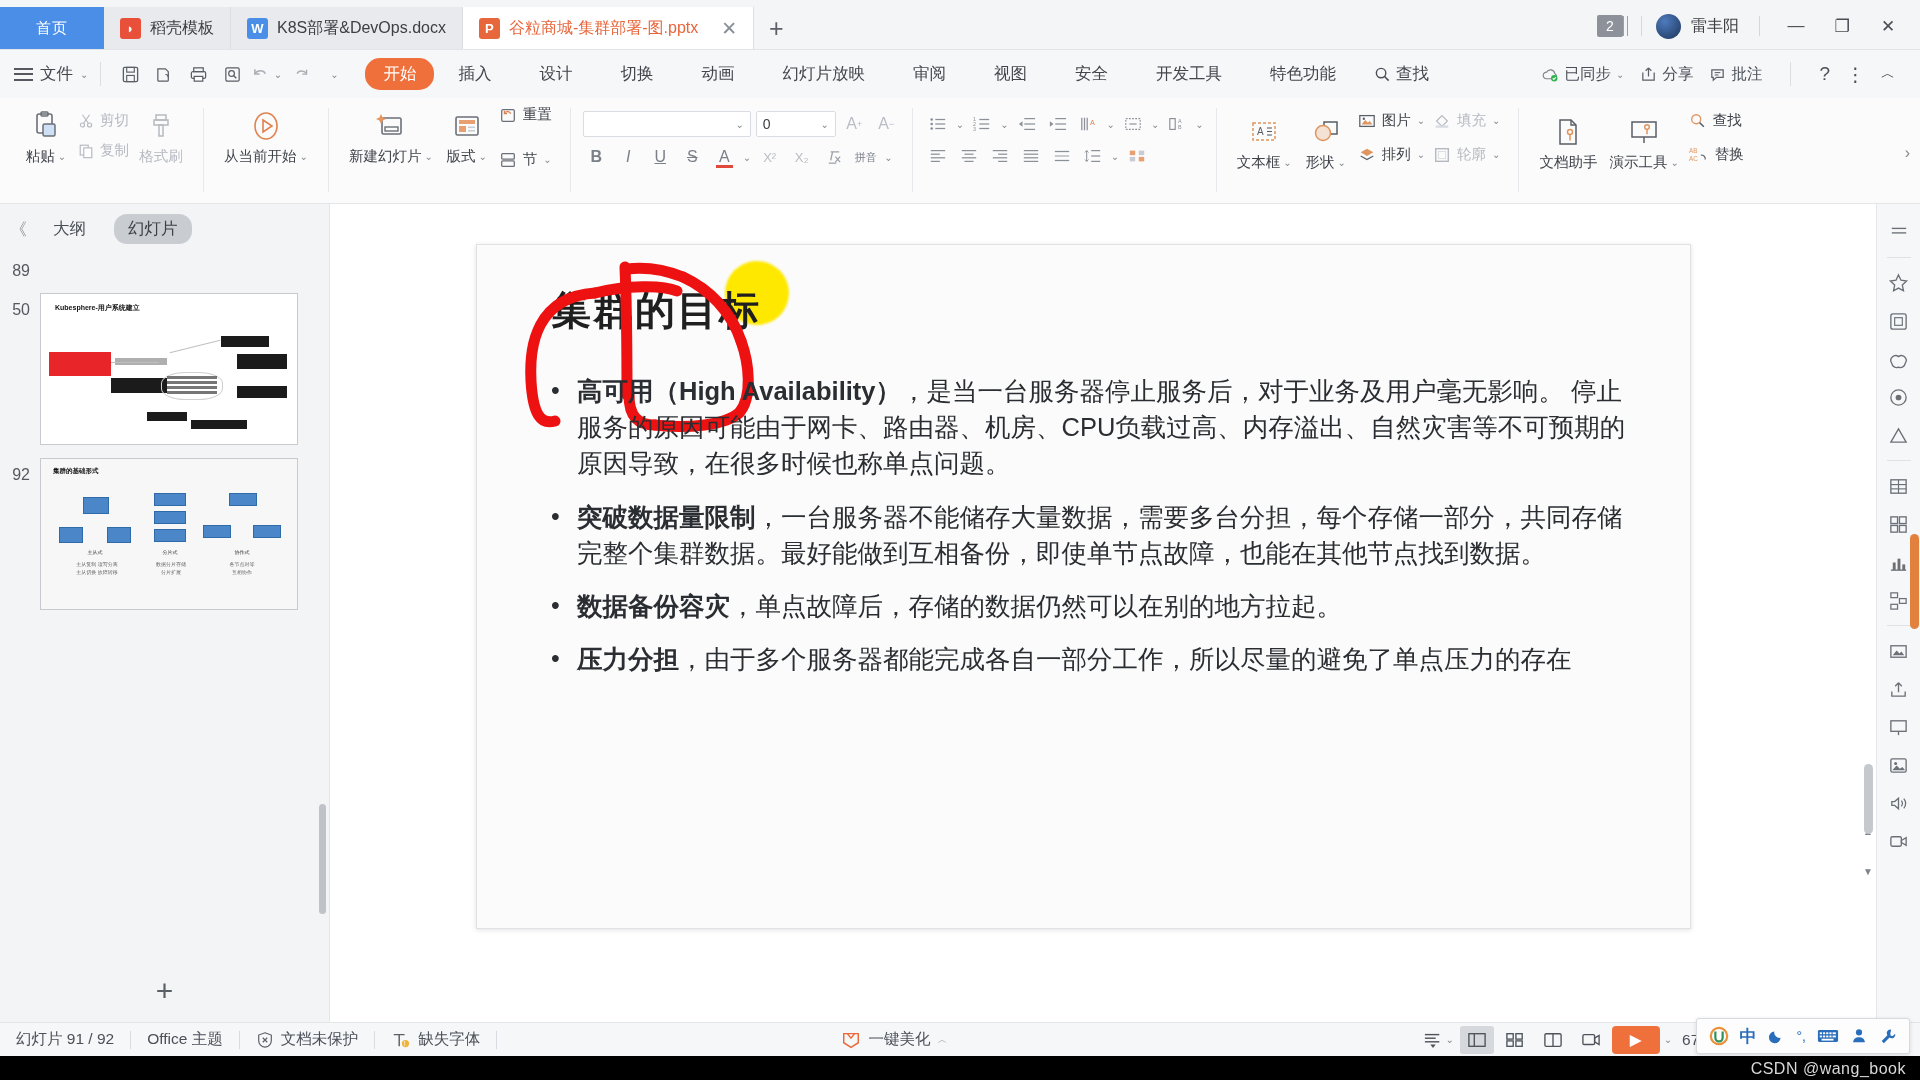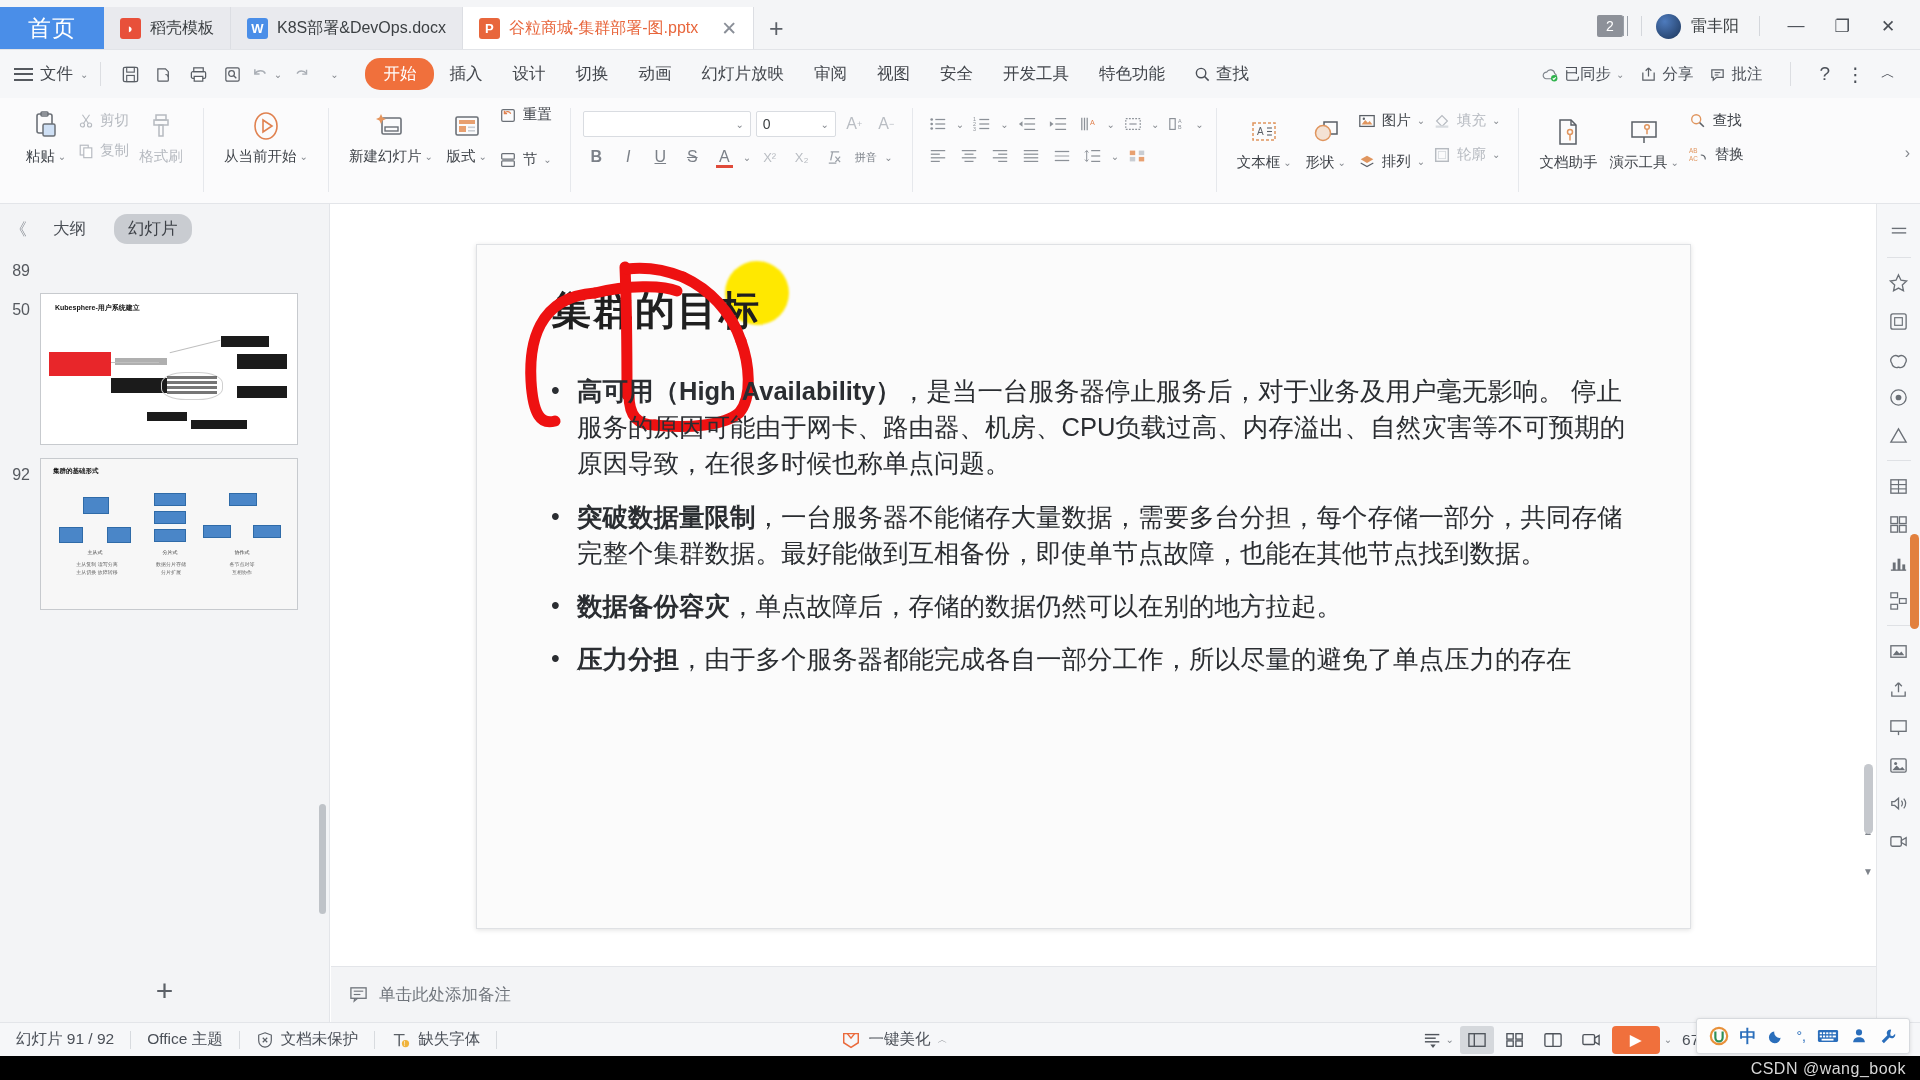--- a/index.html
+++ b/index.html
@@ -12,21 +12,21 @@
 
   
   #titlebar {
     position: absolute; left: 0; top: 0; width: 1920px; height: 50px;
     background: #f4f5f7; display: flex; align-items: flex-end;
     border-bottom: 1px solid #e2e4e8;
   }
   .tb-home {
     width: 104px; height: 42px; background: #4a8ee8; color: #fff;
     display: flex; align-items: center; justify-content: center;
-    font-size: 23px; letter-spacing: 1px;
+    font-size: 15px; letter-spacing: 1px;
   }
   .tab {
     height: 42px; display: flex; align-items: center; gap: 9px;
     padding: 0 16px; background: #e9eaee; border-right: 1px solid #dcdee3;
     font-size: 16px; color: #3c4043; max-width: 330px; position: relative;
   }
   .tab.active { background: #ffffff; color: #e8663c; }
   .tab .tab-ico {
     width: 21px; height: 21px; border-radius: 3px; flex: none;
     display: flex; align-items: center; justify-content: center;
@@ -73,21 +73,21 @@
     background: #f6f7f9; display: flex; align-items: center;
     padding-left: 14px; font-size: 16.5px; color: #42464c;
   }
   .rt-file { display: flex; align-items: center; gap: 7px; }
   .hamburger { display: inline-flex; flex-direction: column; gap: 3.5px; }
   .hamburger i { display: block; width: 19px; height: 2px; background: #55595f; }
   .caret { font-size: 10px; color: #85898f; }
   .rt-vsep { width: 1px; height: 24px; background: #dcdee2; margin: 0 12px; }
   .qicon { width: 34px; height: 30px; display: flex; align-items: center; justify-content: center; }
   .rt-tab {
-    padding: 4px 15px; border-radius: 14px; white-space: nowrap;
+    padding: 4px 24px; border-radius: 14px; white-space: nowrap;
   }
   .rt-tab.active { background: #f0703c; color: #fff; padding: 5px 18px; border-radius: 15px; }
   .rt-find { display: flex; align-items: center; gap: 5px; margin-left: 14px; }
   #rt-right { margin-left: auto; display: flex; align-items: center; gap: 16px; padding-right: 25px; font-size: 15.5px; color: #4b5058; }
   .rt-ritem { display: flex; align-items: center; gap: 5px; }
 
   
   #ribbon {
     position: absolute; left: 0; top: 98px; width: 1920px; height: 106px;
     background: #fbfbfc; border-bottom: 1px solid #e3e5e9;
@@ -728,21 +728,21 @@
         <svg width="30" height="28" viewBox="0 0 30 28">
             <rect x="13" y="4" width="13" height="12" fill="none" stroke="#5a5f66" stroke-width="1.5"></rect>
             <circle cx="12" cy="15" r="7.5" fill="#f4e2d4" stroke="#e0955e" stroke-width="1.5"></circle>
           </svg>
       </span>
       <span class="big-lbl">
           <span>形状</span>
           <span class="caret">⌄</span>
         </span>
     </div>
-    <div class="stack2" style="padding-top:2px;gap:20px">
+    <div class="stack2" style="padding-top:2px;gap:13px">
       <div class="sm-btn" style="color:#3f4349">
         <svg width="18" height="18" viewBox="0 0 20 20">
             <rect x="2" y="4" width="16" height="12" fill="none" stroke="#5a5f66" stroke-width="1.4"></rect>
             <path d="M4 14l4-5 3 3 2-2 3 4z" fill="#e0955e"></path>
             <circle cx="6.5" cy="7.5" r="1.3" fill="#5a5f66"></circle>
           </svg>
         <span>图片</span>
         <span class="caret">⌄</span>
       </div>
       <div class="sm-btn" style="color:#3f4349">
@@ -925,29 +925,20 @@
         <span class="bdot">•</span>
         <span class="btxt"><b>压力分担</b><span>，由于多个服务器都能完成各自一部分工作，所以尽量的避免了单点压力的存在</span></span>
       </div>
     </div>
   </div>
 
   <div class="stg-arrow" style="top:620px">▲</div>
   <div class="stg-arrow" style="top:660px">▼</div>
   <div id="stage-scroll-v"></div>
 
-  <div id="notes">
-    <svg width="19" height="19" viewBox="0 0 20 20">
-        <rect x="2" y="3" width="16" height="11" fill="none" stroke="#70757c" stroke-width="1.4"></rect>
-        <path d="M6 14l-.5 3 3.5-3" fill="none" stroke="#70757c" stroke-width="1.4"></path>
-        <line x1="5" y1="6.5" x2="15" y2="6.5" stroke="#70757c" stroke-width="1.2"></line>
-        <line x1="5" y1="10" x2="12" y2="10" stroke="#70757c" stroke-width="1.2"></line>
-      </svg>
-    <span>单击此处添加备注</span>
-  </div>
 </div>
 
 <div id="rail">
   <div class="railbtn">
       <svg width="18" height="14" viewBox="0 0 20 14">
         <line x1="2" y1="3" x2="18" y2="3" stroke="#6b7077" stroke-width="1.5"></line>
         <line x1="2" y1="8" x2="18" y2="8" stroke="#6b7077" stroke-width="1.5"></line>
       </svg>
     </div>
   <div class="rail-sep"></div>

